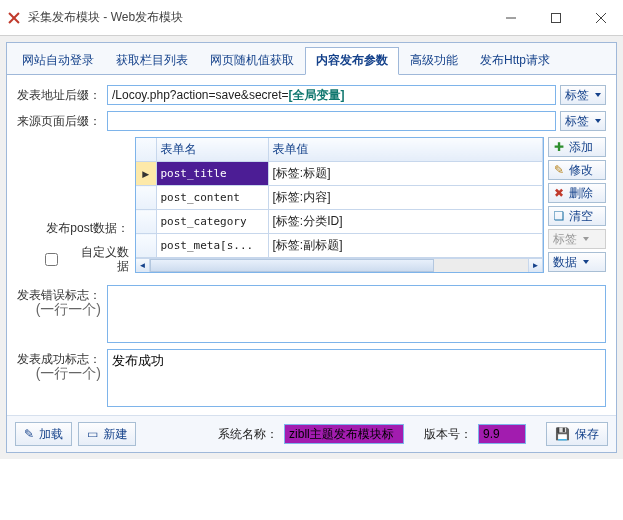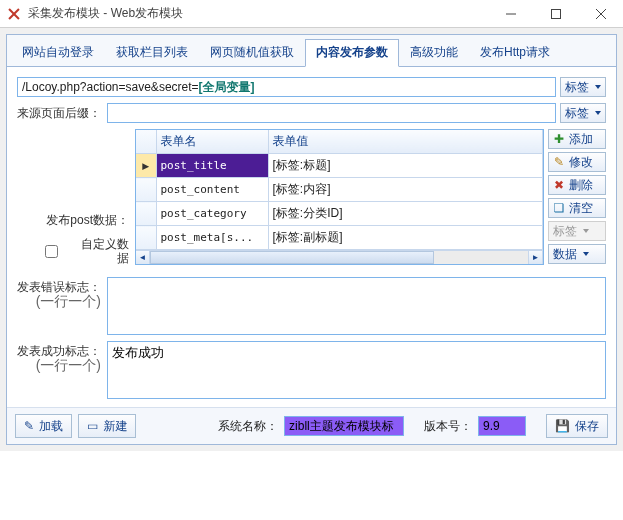--- a/index.html
+++ b/index.html
@@ -6,21 +6,21 @@
   html, body { margin: 0; padding: 0; }
   body {
     font-family: "Microsoft YaHei", "SimSun", sans-serif;
     font-size: 12px;
     background: #fff;
     color: #222;
     width: 623px;
   }
   
   .titlebar {
-    height: 28px;
+    height: 36px;
     display: flex;
     align-items: center;
     border-bottom: 1px solid #d0d0d0;
     background: #fff;
     padding-left: 6px;
   }
   .titlebar .app-icon {
     width: 16px; height: 16px;
     margin-right: 6px;
     position: relative;
@@ -261,21 +261,21 @@
     align-items: center;
     gap: 5px;
     cursor: pointer;
   }
   .toolbtn .ico { font-size:12px; line-height:1;}
   .ftxt {
     height: 20px;
     border: 1px solid #7eb4ea;
     padding: 1px 4px;
     font-size: 12px;
-    background: #8b5cf6;
+    background: #a21caf;
   }
 </style>
 </head>
 <body>
 
 <div class="titlebar">
   <span class="app-icon"></span>
   <span class="title-text">采集发布模块 - Web发布模块</span>
   <span class="spacer"></span>
   <div class="win-btn">
@@ -303,20 +303,21 @@
       <div class="tab">获取栏目列表</div>
       <div class="tab">网页随机值获取</div>
       <div class="tab active">内容发布参数</div>
       <div class="tab">高级功能</div>
       <div class="tab">发布Http请求</div>
     </div>
 
     <div class="tabbody">
 
       <div class="row">
+        <div class="row-label">发表地址后缀：</div>
         <div class="row-body">
           <div class="txt rich">
             <span>/Locoy.php?action=save&amp;secret=</span>
               <span class="tplvar">[全局变量]</span>
           </div>
           <button class="btn-small">
             <span>标签</span>
               <span class="caret"></span>
           </button>
         </div>

